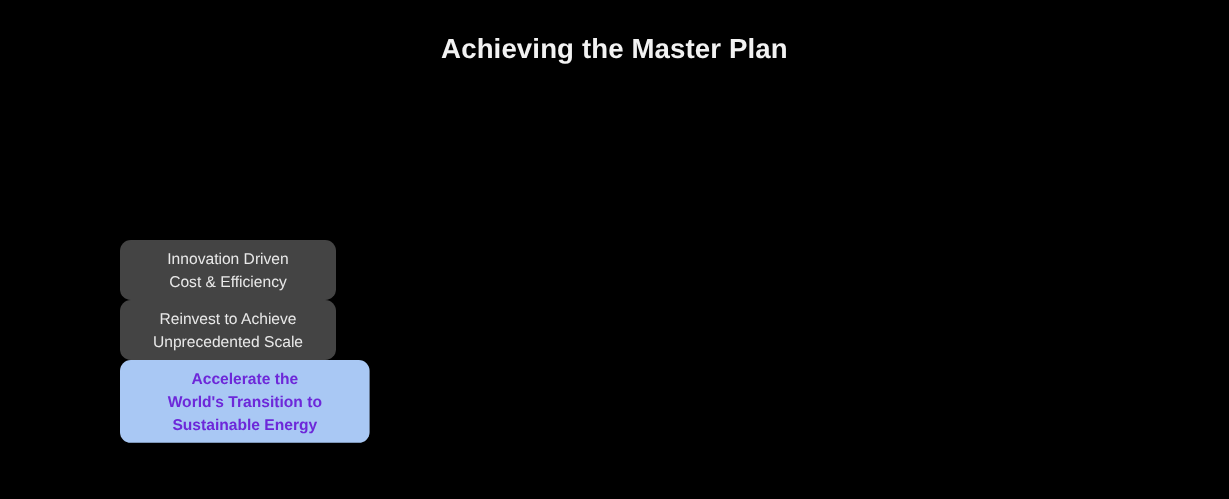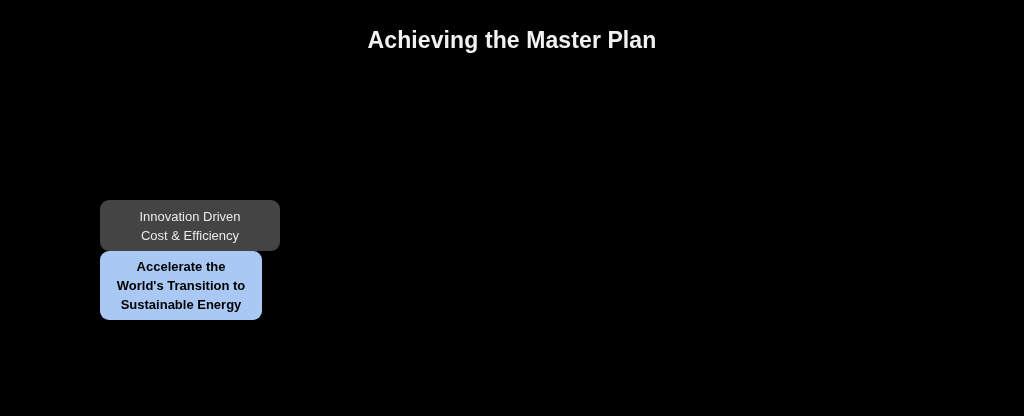--- a/index.html
+++ b/index.html
@@ -57,25 +57,25 @@
     background: #444444;
     color: #e9e9e9;
     font-size: 13px;
     font-weight: normal;
     line-height: 19px;
     width: 180px;
     margin-right: 30px;
   }
   .flow-step.highlight {
     background: #a9c8f4;
-    color: #000000;
+    color: #6d28d9;
     font-size: 13px;
     font-weight: bold;
     line-height: 19px;
-    width: 162px;
+    width: 208px;
     margin-right: 4px;
   }
   .step-label {
     display: block;
     white-space: pre-line;
   }
 </style>
 </head>
 <body>
 
@@ -84,20 +84,24 @@
   <div class="slide-title">Achieving the Master Plan</div>
 
   <div class="flow-row">
 
     <div class="flow-step gray">
       <span class="step-label">Innovation Driven
 Cost &amp; Efficiency</span>
     </div>
 
 
+    <div class="flow-step gray">
+      <span class="step-label">Reinvest to Achieve
+Unprecedented Scale</span>
+    </div>
 
     <div class="flow-step highlight">
       <span class="step-label">Accelerate the
 World's Transition to
 Sustainable Energy</span>
     </div>
 
   </div>
 
 </div>

